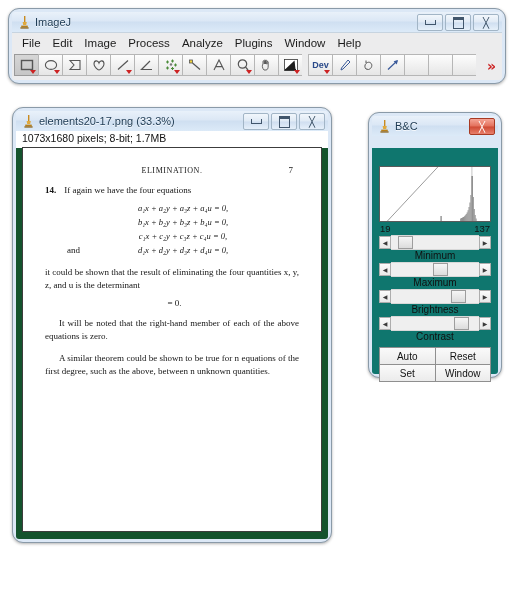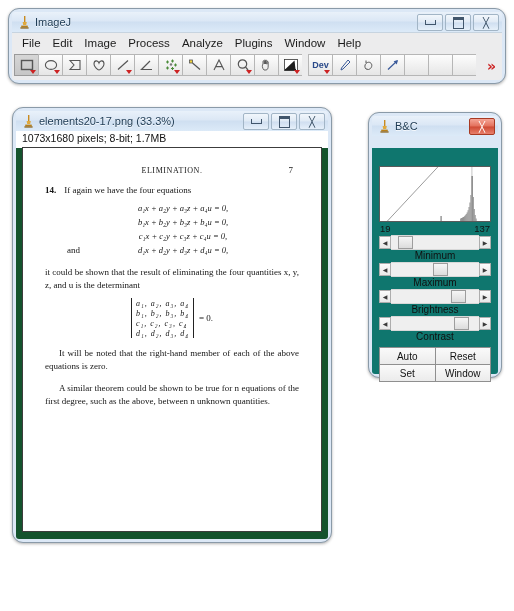--- a/index.html
+++ b/index.html
@@ -401,26 +401,20 @@
                 <div class="eq">c₁x + c₂y + c₃z + c₄u = 0,</div>
                 <div class="eq androw">
                   <span class="andlbl">and</span>
                   <span>d₁x + d₂y + d₃z + d₄u = 0,</span>
                 </div>
               </div>
 
               <div class="para">it could be shown that the result of eliminating the four quantities x, y, z, and u is the determinant</div>
 
               <div class="det">
-                <div class="bars">
-                  <div class="row">a₁, a₂, a₃, a₄</div>
-                  <div class="row">b₁, b₂, b₃, b₄</div>
-                  <div class="row">c₁, c₂, c₃, c₄</div>
-                  <div class="row">d₁, d₂, d₃, d₄</div>
-                </div>
                 <span class="eqz">= 0.</span>
               </div>
 
               <div class="para" style="text-indent:14px">It will be noted that the right-hand member of each of the above equations is zero.</div>
               <div class="para" style="text-indent:14px">A similar theorem could be shown to be true for n equations of the first degree, such as the above, between n unknown quantities.</div>
             </div>
           </div>
         </div>
       </div>
     </div>

